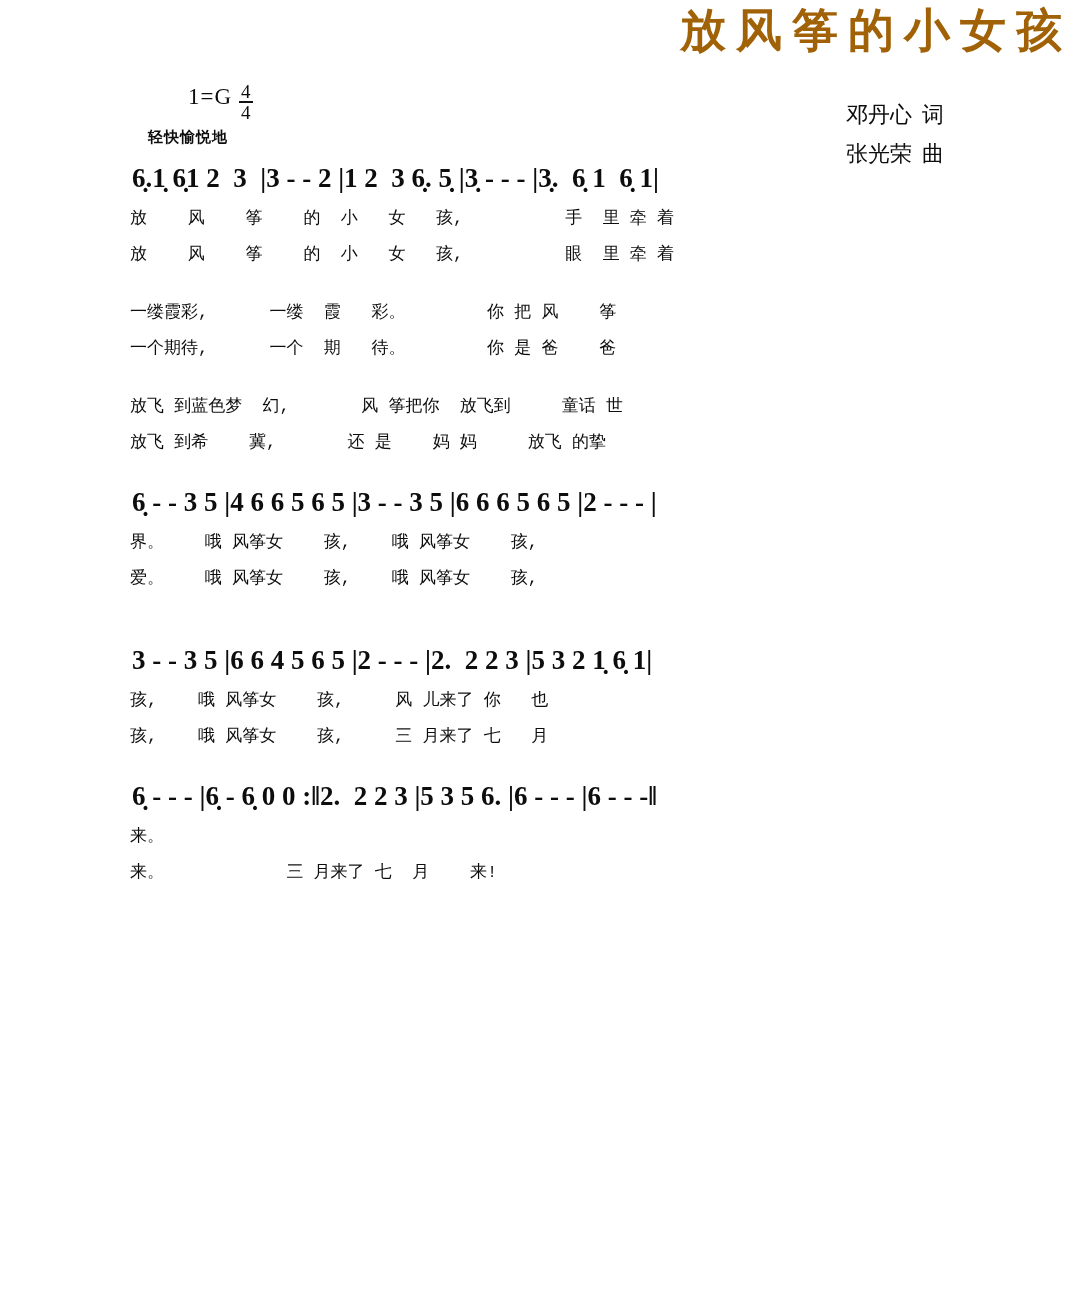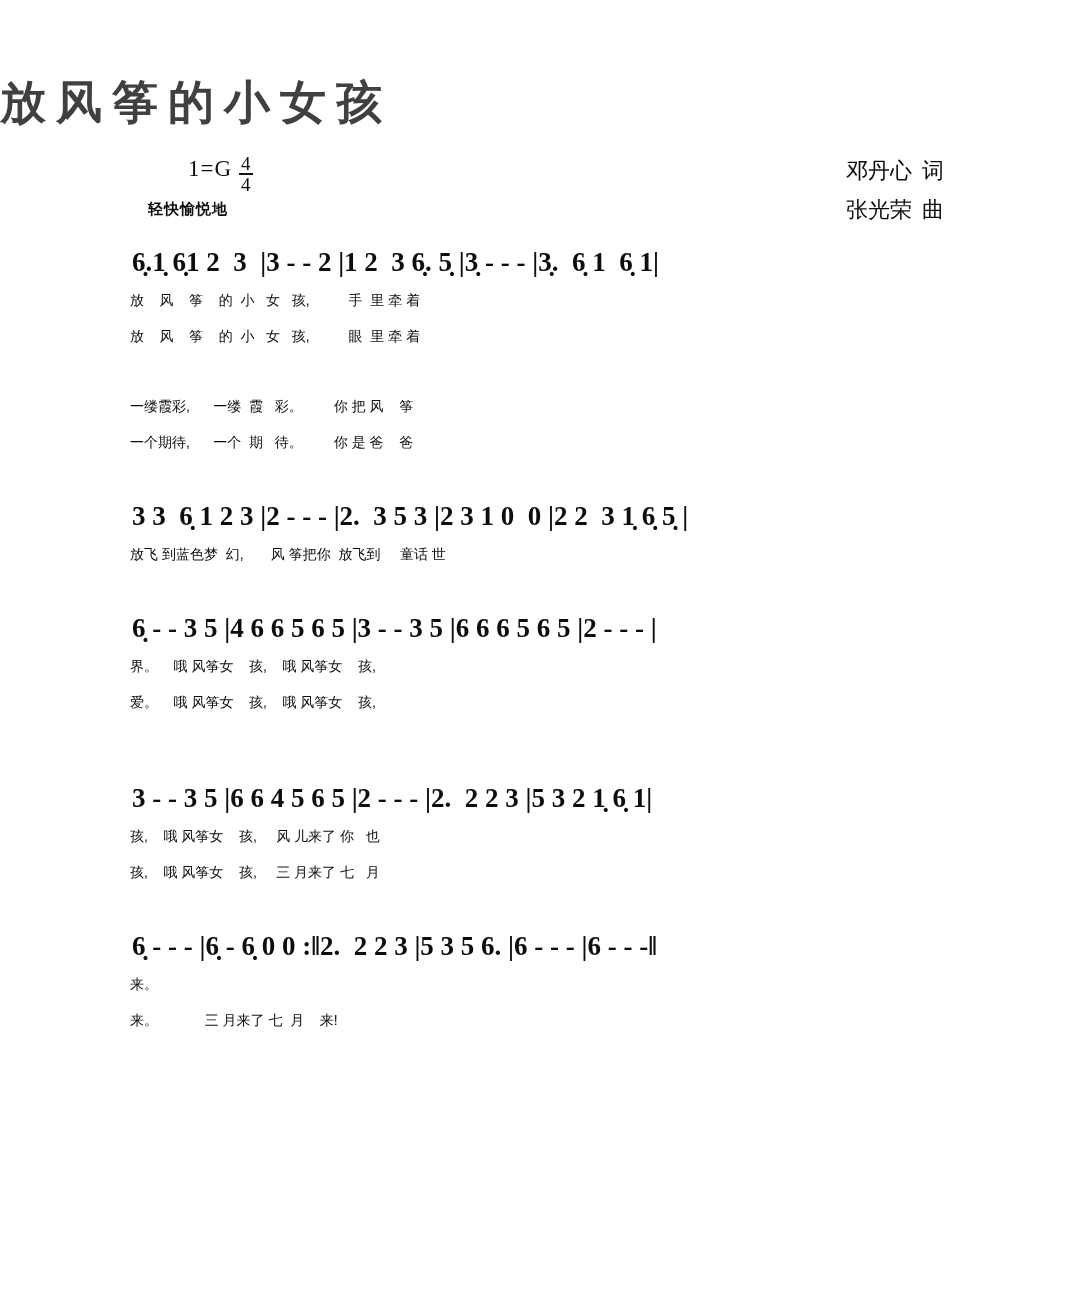--- a/index.html
+++ b/index.html
@@ -16,27 +16,26 @@
     overflow: hidden;
   }
   .sheet {
     width: 1072px;
     height: 1304px;
     position: relative;
     box-sizing: border-box;
     padding: 0;
   }
   .title {
-    text-align: left;
+    text-align: right;
     font-family: "DejaVu Serif", serif;
     font-size: 46px;
     font-weight: 700;
     letter-spacing: 10px;
-    margin-top: 72px;
-    color: #404040;
+    color: #a16207;
   }
   .meta-row {
     position: relative;
     height: 84px;
     margin-top: 18px;
   }
   .key-sig {
     position: absolute;
     left: 148px;
     top: 4px;
@@ -72,48 +71,48 @@
     left: 148px;
     top: 48px;
     font-size: 15px;
     font-weight: 700;
     font-family: Liberation Mono, monospace;
     letter-spacing: 1px;
   }
   .credits {
     position: absolute;
     right: 128px;
-    top: 0px;
+    top: 16px;
     text-align: left;
     font-size: 22px;
     line-height: 1.75;
     font-family: "DejaVu Serif", serif;
   }
   .credits div span.role {
     margin-left: 10px;
   }
 
   .system {
     position: relative;
-    margin: 12px 0 0 0;
+    margin: 0 0 0 0;
     padding: 0 0 0 0;
   }
   .notes-line {
     font-family: "Liberation Serif", serif;
     font-size: 27px;
     font-weight: 700;
     letter-spacing: 0px;
     white-space: pre;
     padding-left: 132px;
     line-height: 1.05;
     height: 42px;
   }
   .lyric-line {
-    font-family: Liberation Sans, sans-serif;
-    font-size: 14px;
+    font-family: Liberation Mono, monospace;
+    font-size: 17px;
     white-space: pre;
     padding-left: 130px;
     height: 36px;
     line-height: 1.5;
     letter-spacing: 0px;
   }
   .sys-gap { height: 22px; }
 </style>
 </head>
 <body>
@@ -148,22 +147,22 @@
   </div>
   <div class="sys-gap"></div>
 
   <div class="system">
     <div class="lyric-line">一缕霞彩,      一缕  霞   彩。        你 把 风    筝</div>
     <div class="lyric-line">一个期待,      一个  期   待。        你 是 爸    爸</div>
   </div>
   <div class="sys-gap"></div>
 
   <div class="system">
-    <div class="notes-line">3 3  6̣ 1 2 3 |2 - - - |2.  3 5 3 |2 3 1 0  0 |2 2  3 1̣ 6̣ 5̣ |</div>
     <div class="lyric-line">放飞 到蓝色梦  幻,       风 筝把你  放飞到     童话 世</div>
+    <div class="lyric-line">放飞 到希    冀,       还 是    妈 妈     放飞 的挚</div>
   </div>
   <div class="sys-gap"></div>
 
   <div class="system">
     <div class="notes-line">6̣ - - 3 5 |4 6 6 5 6 5 |3 - - 3 5 |6 6 6 5 6 5 |2 - - - |</div>
     <div class="lyric-line">界。    哦 风筝女    孩,    哦 风筝女    孩,</div>
     <div class="lyric-line">爱。    哦 风筝女    孩,    哦 风筝女    孩,</div>
   </div>
   <div class="sys-gap"></div>
 

